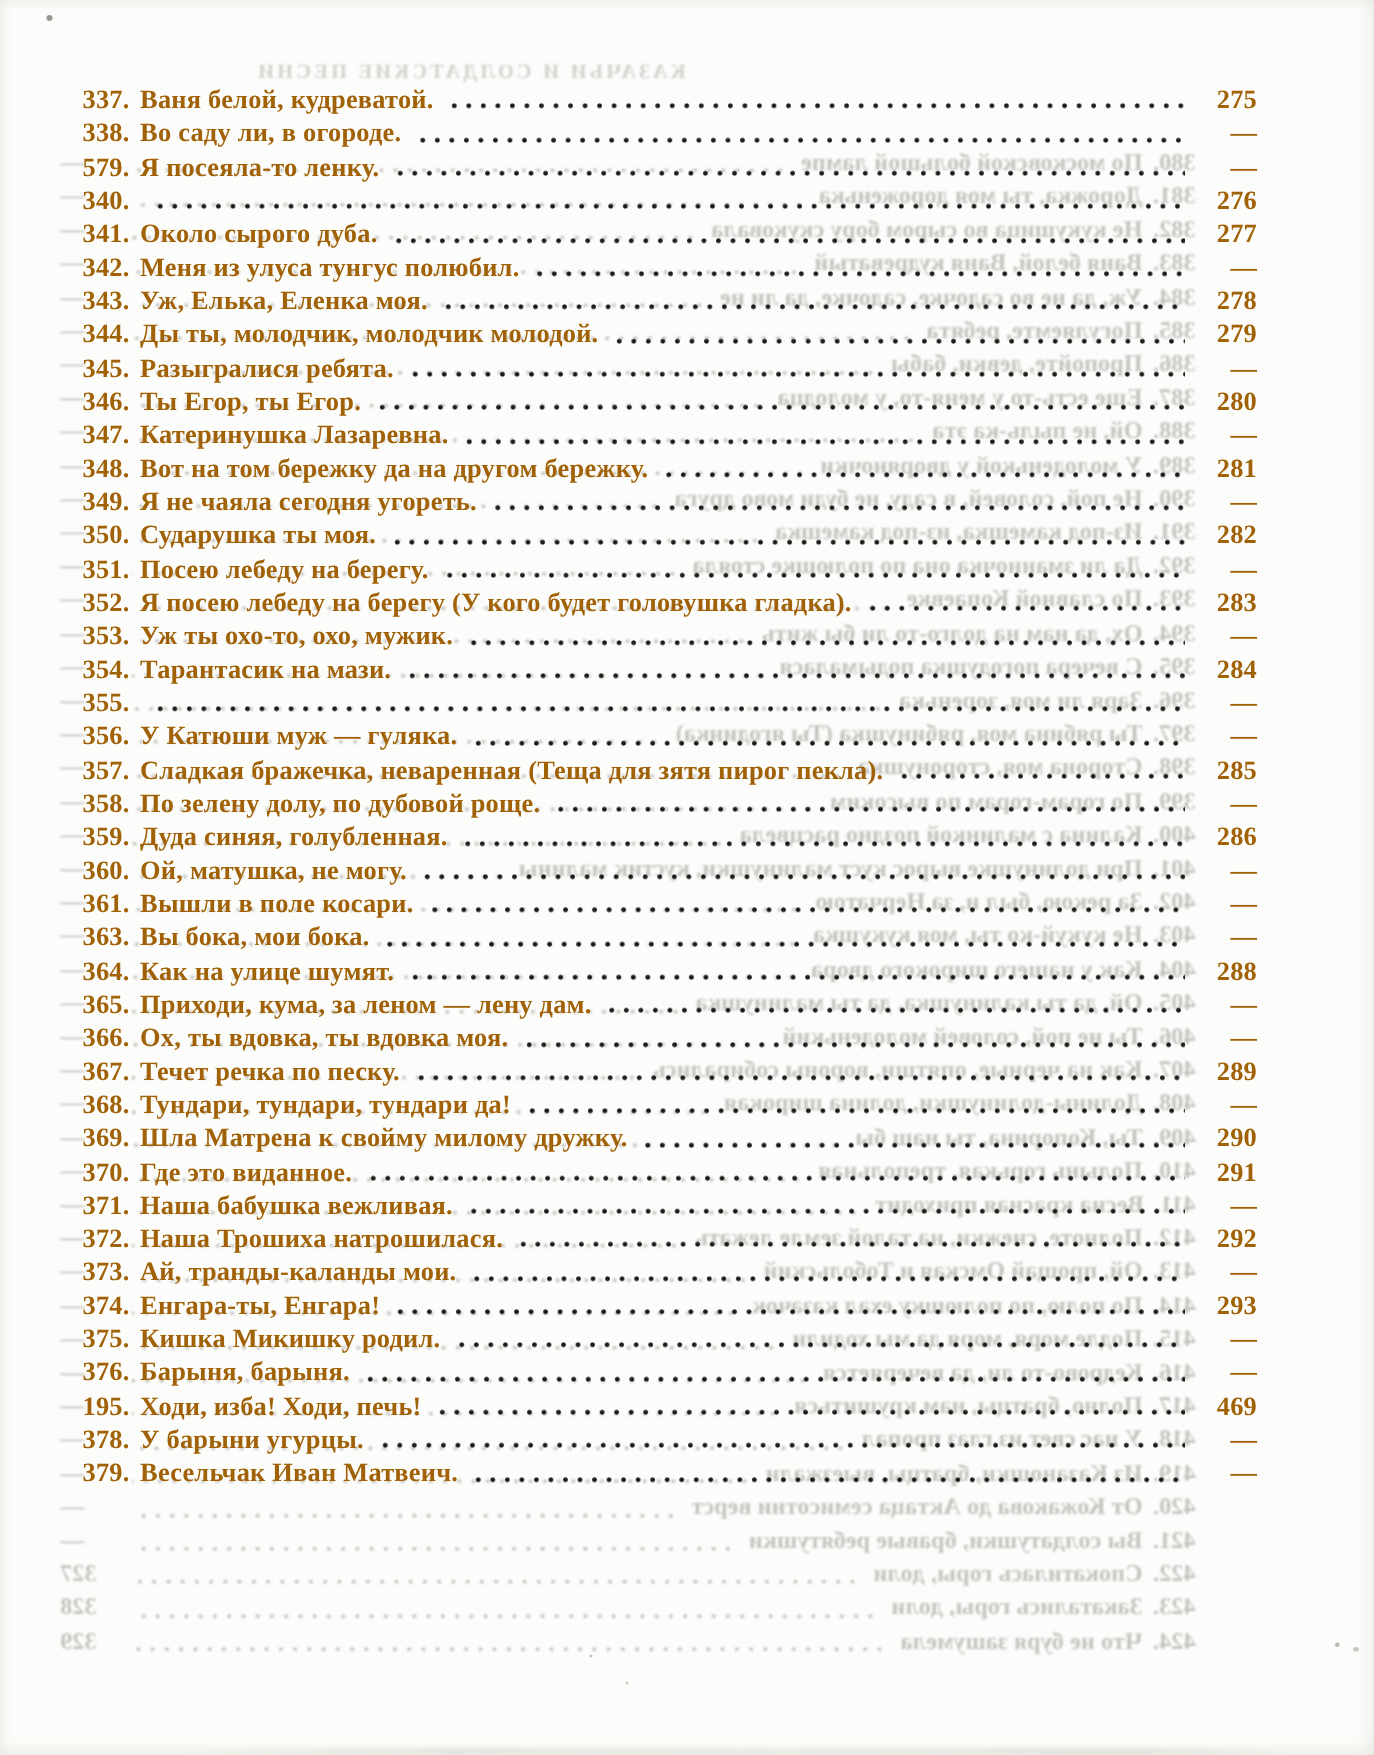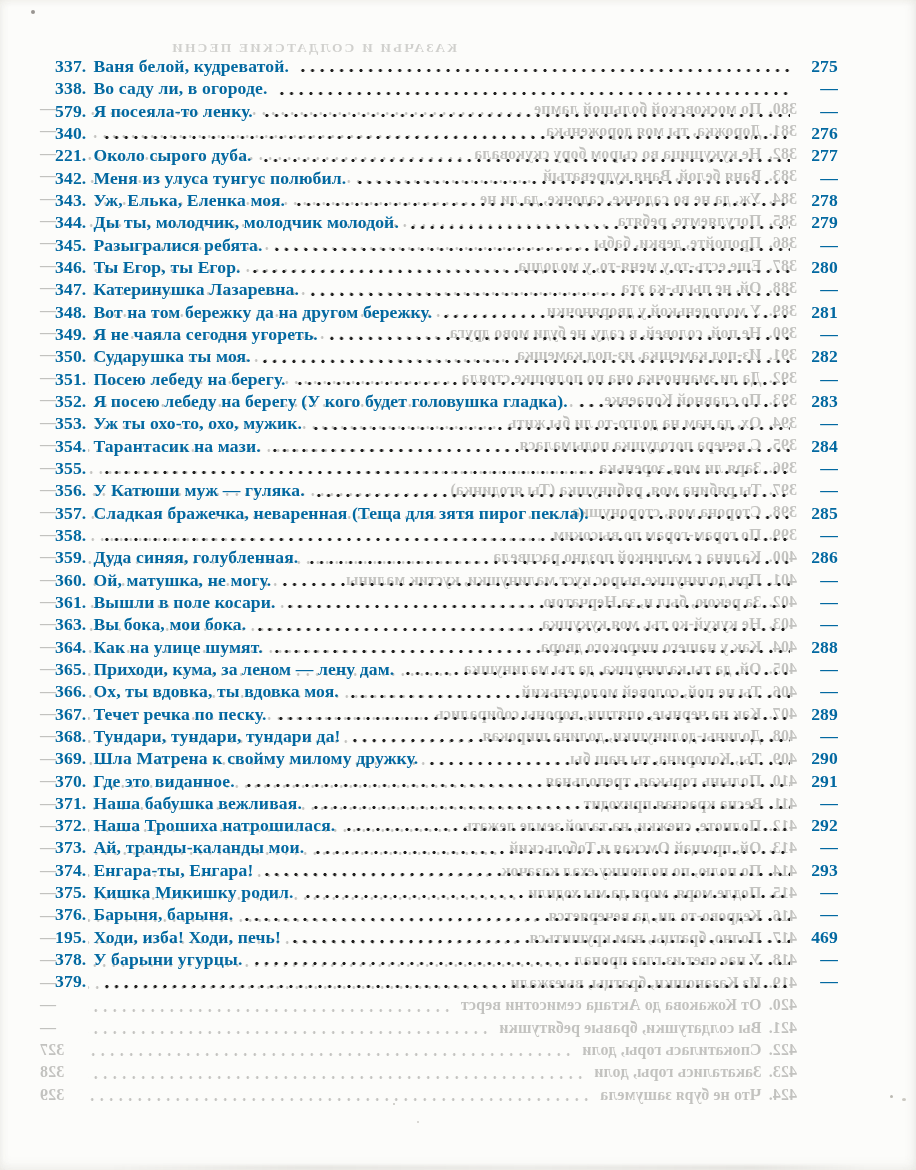--- a/index.html
+++ b/index.html
@@ -9,21 +9,21 @@
     font-family:"Liberation Serif","DejaVu Serif",serif;
   }
   .page::before{
     content:"";position:absolute;inset:0;pointer-events:none;z-index:9;
     box-shadow:inset -4px 0 10px rgba(90,85,75,.05),
                inset 0 -5px 12px rgba(90,85,75,.045),
                inset 3px 0 8px rgba(90,85,75,.03),
                inset 0 3px 6px rgba(90,85,75,.02);
   }
   
-  .toc-layer{position:absolute;left:55px;top:55px;width:783px;color:#0369a1;z-index:3;}
+  .toc-layer{position:absolute;left:55px;top:55px;width:783px;color:#a16207;z-index:3;}
   .row{
     display:flex;align-items:baseline;height:22.33px;line-height:22.33px;
     font-size:17.6px;font-weight:700;letter-spacing:.15px;white-space:nowrap;
   }
   .num{margin-right:7px;flex:0 0 auto;}
   .title{flex:0 1 auto;overflow:hidden;}
   .leader{
     flex:1 1 auto;min-width:12px;height:5px;align-self:flex-end;
     margin:0 4px 4px 9px;
     background-image:radial-gradient(circle,#1d1c1b 1.25px,rgba(0,0,0,0) 1.9px);
@@ -359,21 +359,21 @@
         <span class="title">Я посеяла-то ленку.</span>
         <span class="leader"></span>
         <span class="pageno">—</span>
       </div>
       <div class="row">
         <span class="num">340.</span>
         <span class="leader"></span>
         <span class="pageno">276</span>
       </div>
       <div class="row">
-        <span class="num">221.</span>
+        <span class="num">341.</span>
         <span class="title">Около сырого дуба.</span>
         <span class="leader"></span>
         <span class="pageno">277</span>
       </div>
       <div class="row">
         <span class="num">342.</span>
         <span class="title">Меня из улуса тунгус полюбил.</span>
         <span class="leader"></span>
         <span class="pageno">—</span>
       </div>
@@ -461,20 +461,21 @@
         <span class="pageno">—</span>
       </div>
       <div class="row">
         <span class="num">357.</span>
         <span class="title">Сладкая бражечка, неваренная (Теща для зятя пирог пекла).</span>
         <span class="leader"></span>
         <span class="pageno">285</span>
       </div>
       <div class="row">
         <span class="num">358.</span>
+        <span class="title">По зелену долу, по дубовой роще.</span>
         <span class="leader"></span>
         <span class="pageno">—</span>
       </div>
       <div class="row">
         <span class="num">359.</span>
         <span class="title">Дуда синяя, голубленная.</span>
         <span class="leader"></span>
         <span class="pageno">286</span>
       </div>
       <div class="row">
@@ -580,20 +581,21 @@
         <span class="pageno">469</span>
       </div>
       <div class="row">
         <span class="num">378.</span>
         <span class="title">У барыни угурцы.</span>
         <span class="leader"></span>
         <span class="pageno">—</span>
       </div>
       <div class="row">
         <span class="num">379.</span>
+        <span class="title">Весельчак Иван Матвеич.</span>
         <span class="leader"></span>
         <span class="pageno">—</span>
       </div>
     </div>
 
   <div class="speck speck-a"></div>
   <div class="speck speck-b"></div>
   <div class="speck speck-c"></div>
   <div class="speck speck-d"></div>
   <div class="speck speck-e"></div>

